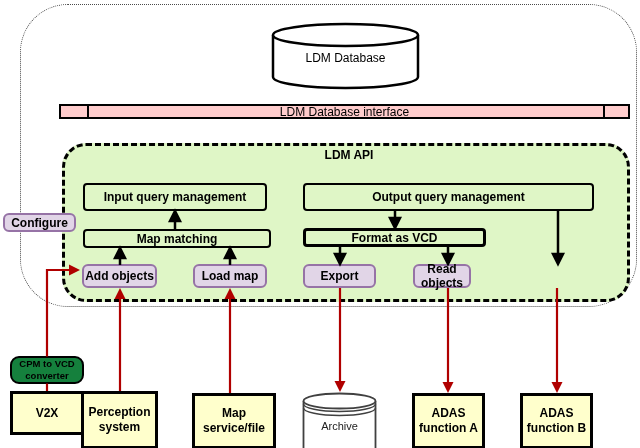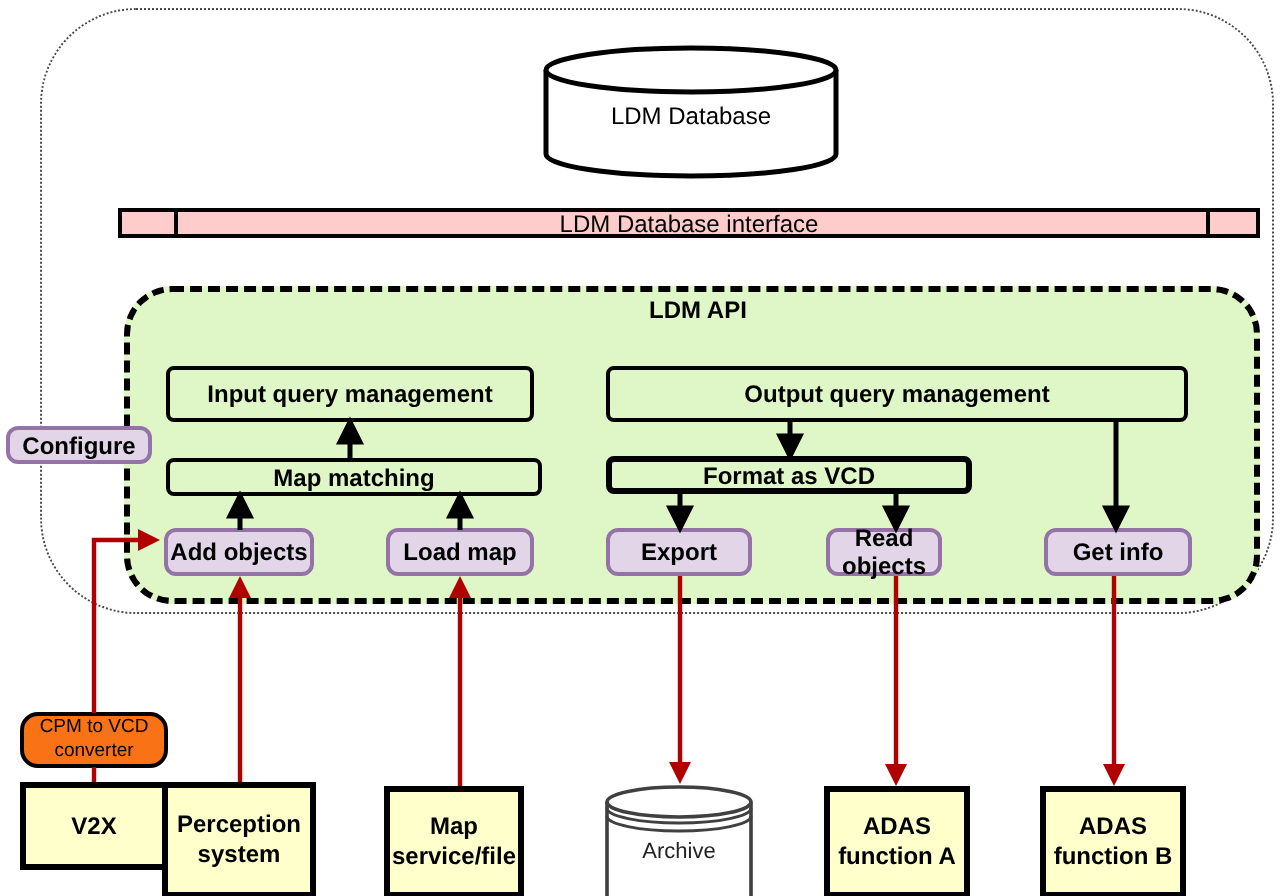--- a/index.html
+++ b/index.html
@@ -19,22 +19,22 @@
   .api-title{left:299px;top:148px;width:100px;height:14px;font-size:12px;font-weight:700}
 
   .green-node{background:#DFF6C6;border:2px solid #000;border-radius:4px;font-size:12px;font-weight:700}
   .thick{border-width:3px}
 
   .purple-node{background:#E1D5E7;border:2px solid #9673A6;border-radius:6px;
                font-size:12px;font-weight:700}
 
   .yellow-node{background:#FFFFCC;border:3px solid #000;font-size:12px;font-weight:700;line-height:1.25}
 
-  .cpm-node{background:#f97316;border:2.5px solid #000;border-radius:9px;
-            font-size:9.5px;font-weight:400;line-height:1.3}
+  .cpm-node{background:#15803d;border:2.5px solid #000;border-radius:9px;
+            font-size:9.5px;font-weight:700;line-height:1.3}
 
   .cyl-label{font-size:12px;font-weight:400}
   .archive-label{font-size:11px;font-weight:400;color:#222}
 
   .arrow-layer{left:0;top:0;width:640px;height:448px;z-index:10;pointer-events:none}
 </style>
 </head>
 <body>
 
 <div id="stage">
@@ -60,30 +60,29 @@
     <div class="abs lbl cyl-label" style="left:0;top:24px;width:149px;height:24px">LDM Database</div>
   </div>
   <div class="abs lbl green-node" style="left:83px;top:229px;width:188px;height:19px">Map matching</div>
   <div class="abs lbl green-node" style="left:303px;top:183px;width:291px;height:28px">Output query management</div>
   <div class="abs lbl green-node thick" style="left:303px;top:228px;width:183px;height:19px">Format as VCD</div>
 
   <div class="abs lbl purple-node" style="left:82px;top:264px;width:75px;height:24px">Add objects</div>
   <div class="abs lbl purple-node" style="left:193px;top:264px;width:74px;height:24px">Load map</div>
   <div class="abs lbl purple-node" style="left:303px;top:264px;width:73px;height:24px">Export</div>
   <div class="abs lbl purple-node" style="left:413px;top:264px;width:58px;height:24px">Read objects</div>
-  <div class="abs lbl purple-node" style="left:522px;top:264px;width:74px;height:24px">Get info</div>
   <div class="abs lbl purple-node" style="left:3px;top:213px;width:73px;height:19px">Configure</div>
 
   <div class="abs lbl cpm-node" style="left:10px;top:356px;width:74px;height:28px">CPM to VCD
 converter</div>
 
   <div class="abs lbl yellow-node" style="left:10px;top:391px;width:74px;height:44px">V2X</div>
   <div class="abs lbl yellow-node" style="left:81px;top:391px;width:77px;height:58px">Perception
 system</div>
-  <div class="abs lbl yellow-node" style="left:192px;top:393px;width:70px;height:56px">Map
+  <div class="abs lbl yellow-node" style="left:192px;top:393px;width:84px;height:56px">Map
 service/file</div>
   <div class="abs lbl yellow-node" style="left:412px;top:393px;width:73px;height:56px">ADAS
 function A</div>
   <div class="abs lbl yellow-node" style="left:520px;top:393px;width:73px;height:56px">ADAS
 function B</div>
 
   <div class="abs" style="left:302px;top:392px;width:75px;height:56px">
     <svg width="75" height="56" viewBox="0 0 75 56">
       <path d="M 1.5 9 L 1.5 70 A 36 8 0 0 0 73.5 70 L 73.5 9" fill="#fff" stroke="#404040" stroke-width="1.8"></path>
       <ellipse cx="37.5" cy="9" rx="36" ry="7.5" fill="#fff" stroke="#404040" stroke-width="1.8"></ellipse>

